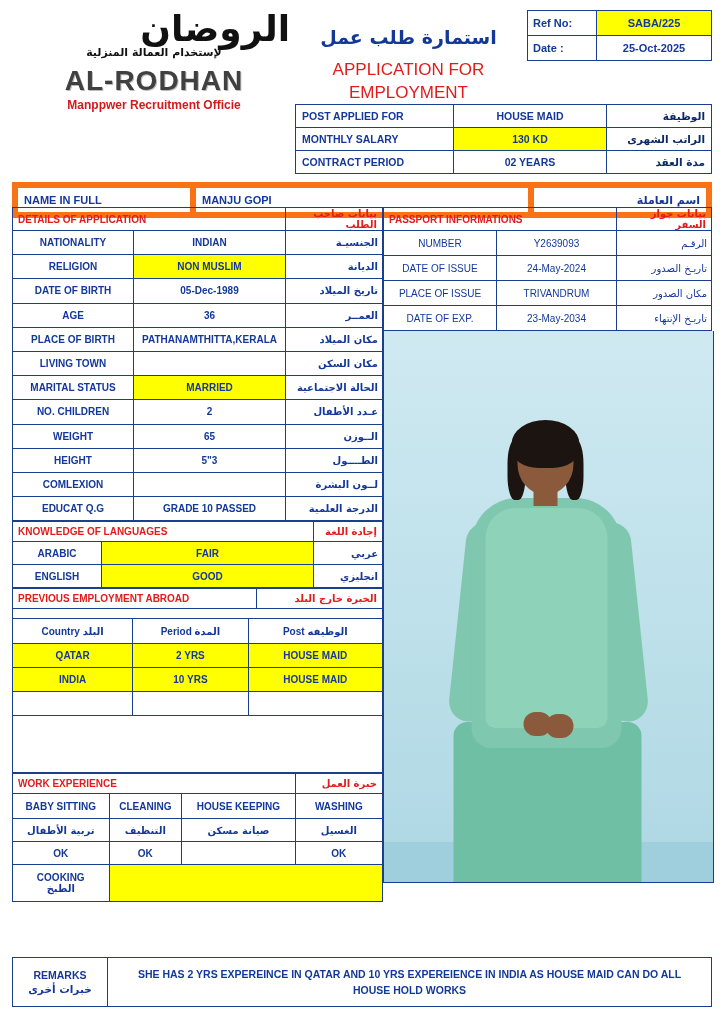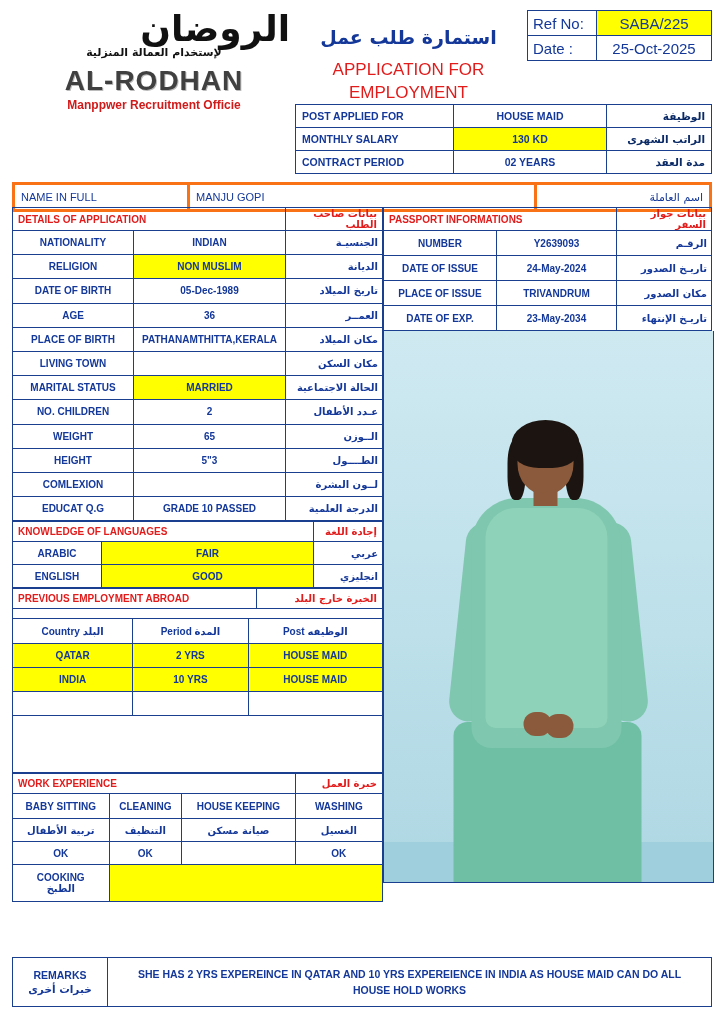--- a/index.html
+++ b/index.html
@@ -35,36 +35,36 @@
   }
   .logo-en2{
     font-size:12px;font-weight:bold;color:#d11a1a;text-align:center;margin-top:1px;
   }
   .title-block{flex:1;text-align:center;padding-top:16px;}
   .title-ar{font-family:"DejaVu Sans", sans-serif;font-size:19px;font-weight:bold;color:#14389a;}
   .title-en{font-size:17px;font-weight:normal;color:#e21b1b;line-height:23px;margin-top:10px;}
 
   .refbox{width:185px;}
   .refbox table{border-collapse:collapse;width:100%;}
-  .refbox td{border:1px solid #1a3f8f;height:24px;font-size:15px;font-weight:normal;padding:0 5px;}
+  .refbox td{border:1px solid #1a3f8f;height:24px;font-size:11px;font-weight:bold;padding:0 5px;}
   .refbox td.lbl{width:58px;color:#14389a;}
   .refbox td.val{text-align:center;color:#14389a;}
 
   
   .post{position:absolute;left:295px;top:104px;width:417px;}
   .post table{border-collapse:collapse;width:100%;}
   .post td{border:1px solid #1a3f8f;height:22px;font-size:10.5px;font-weight:bold;padding:0 6px;}
   .post td.l{width:145px;color:#14389a;}
   .post td.v{text-align:center;color:#14389a;}
   .post td.a{width:92px;text-align:right;}
 
   
   .namerow{position:absolute;left:12px;top:182px;width:700px;}
   .namerow table{border-collapse:collapse;width:100%;}
-  .namerow td{border:3px solid #f97316;height:24px;font-size:11px;font-weight:normal;color:#14389a;padding:0 6px;}
+  .namerow td{border:6px solid #f97316;height:24px;font-size:11px;font-weight:bold;color:#14389a;padding:0 6px;}
   .namerow td.l{width:160px;}
   .namerow td.v{}
   .namerow td.a{width:160px;text-align:right;}
 
   
   .cols{position:absolute;left:12px;top:207px;width:700px;}
   .colL{position:absolute;left:0;top:0;width:371px;}
   .colR{position:absolute;left:371px;top:0;width:329px;}
 
   table.grid{border-collapse:collapse;width:100%;}
@@ -72,21 +72,21 @@
 
   .sect td{height:19px;font-weight:bold;font-size:10.5px;padding:0 5px;}
   .sect .en{color:#e21b1b;margin-left:27px;}
   .sect .ar{color:#e21b1b;text-align:right;}
 
   .drow td{height:23.2px;padding:0 4px;font-weight:bold;color:#14389a;}
   .drow td.l{width:112px;text-align:center;}
   .drow td.v{text-align:center;}
   .drow td.a{width:88px;text-align:right;}
 
-  .prow td{height:24px;padding:0 4px;font-weight:bold;color:#14389a;}
+  .prow td{height:24px;padding:0 4px;font-weight:normal;color:#14389a;}
   .prow td.l{width:104px;text-align:center;}
   .prow td.v{text-align:center;}
   .prow td.a{width:86px;text-align:right;}
 
   .langrow td{height:22px;padding:0 4px;font-weight:bold;color:#14389a;}
   .langrow td.l{width:80px;text-align:center;}
   .langrow td.v{text-align:center;}
   .langrow td.a{width:60px;text-align:right;}
 
   .emprow td{height:23px;padding:0 4px;font-weight:bold;color:#14389a;text-align:center;}

